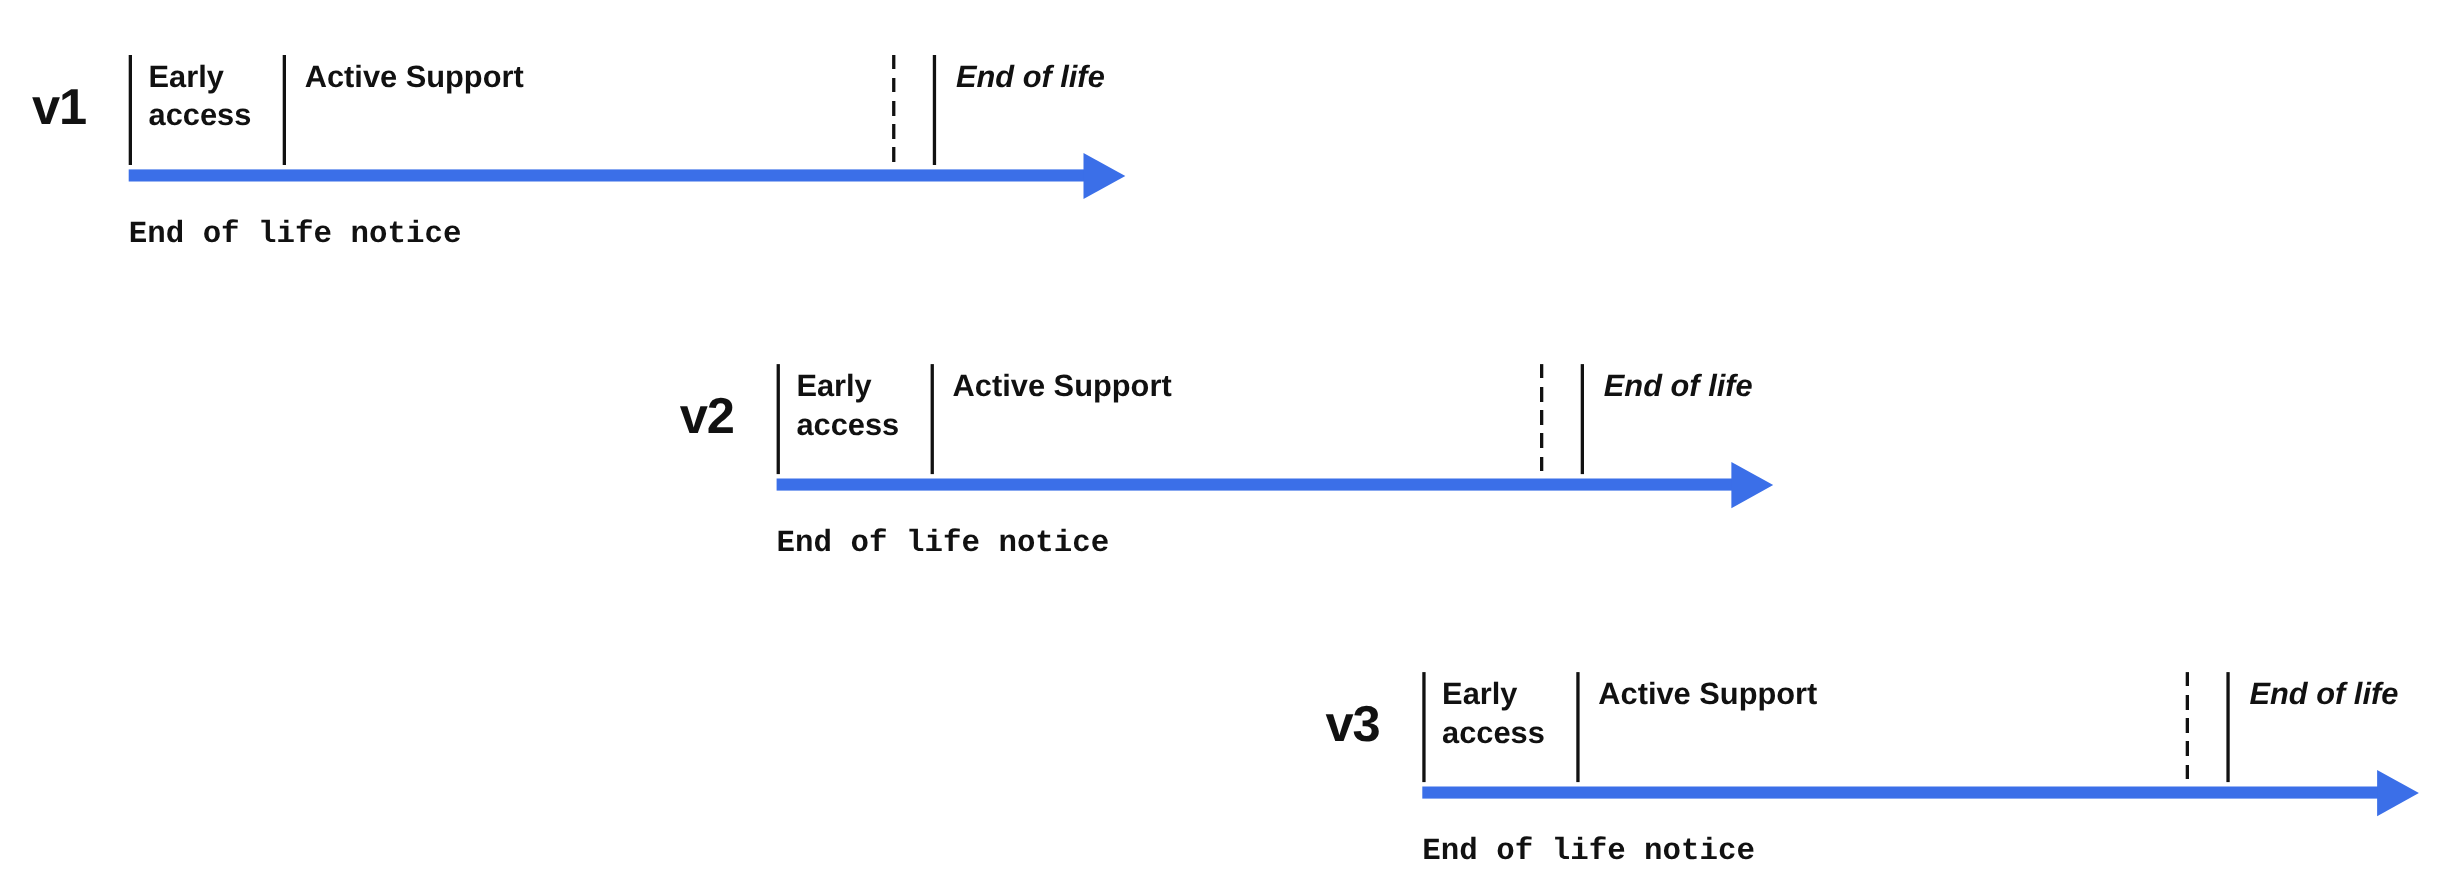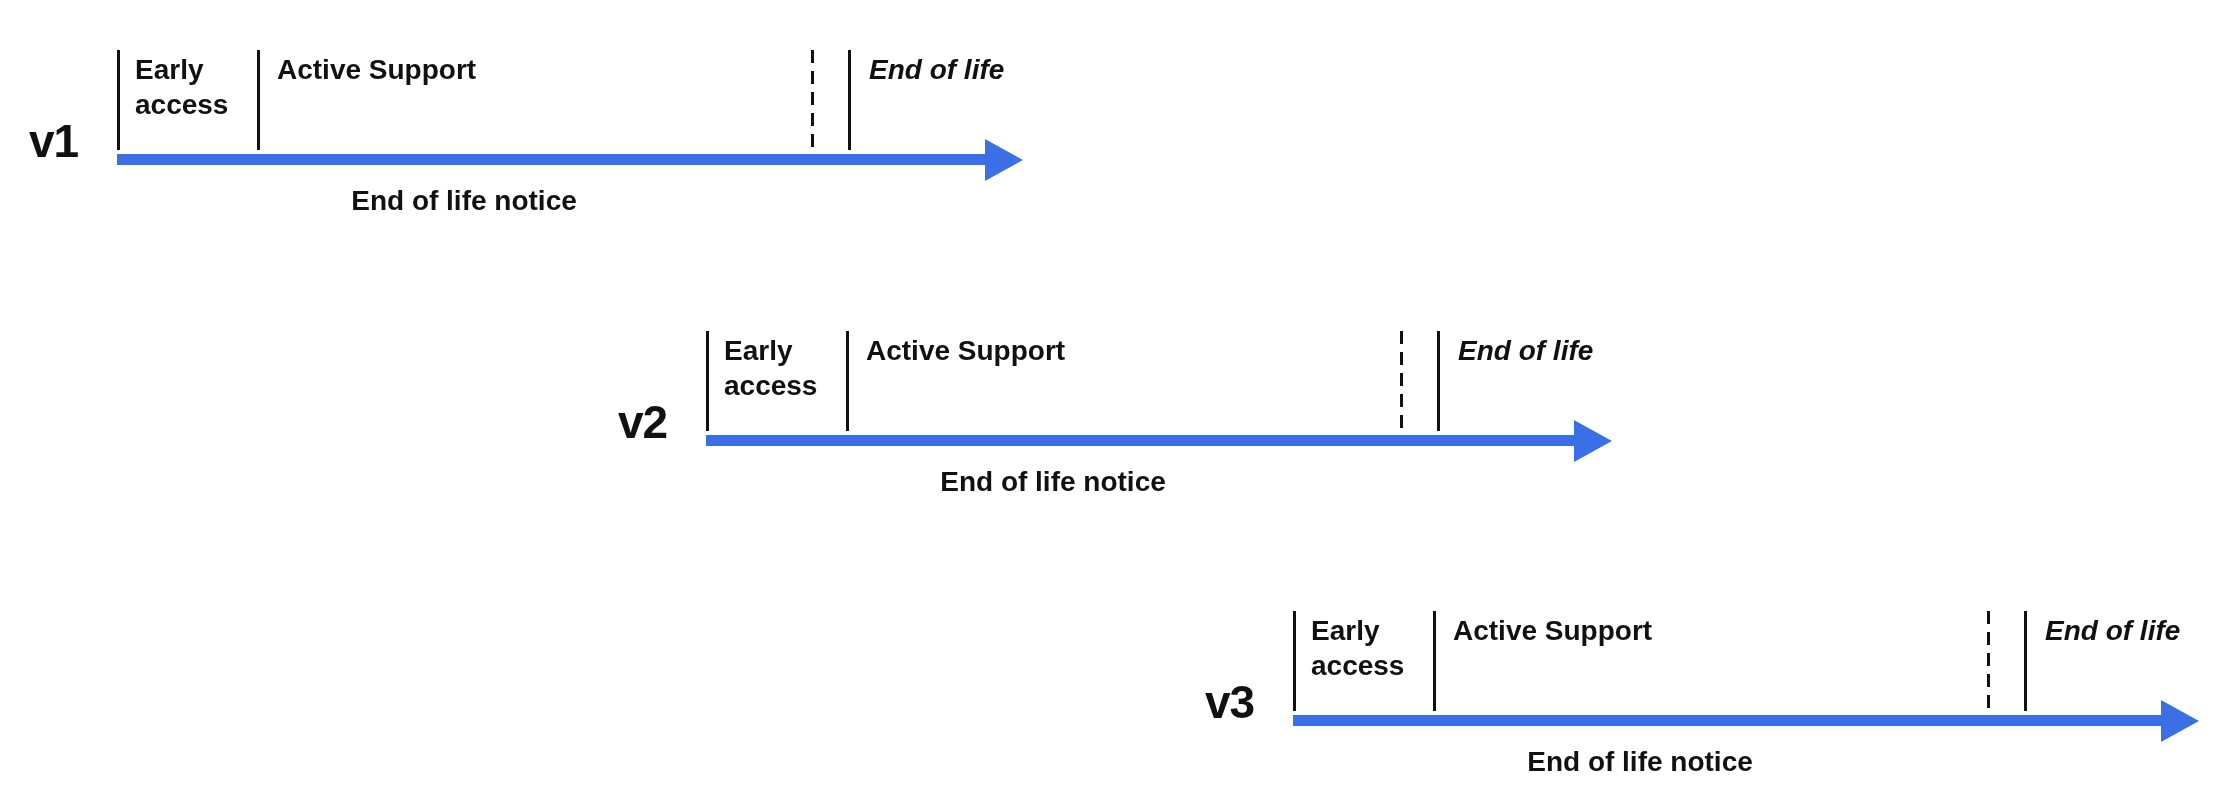--- a/index.html
+++ b/index.html
@@ -44,43 +44,43 @@
   }
 
   .version {
     position: absolute;
     left: -88px;
     top: 20px;
     font-size: 46px;
     font-weight: 800;
     letter-spacing: -1px;
     white-space: nowrap;
-    margin-top: 44px;
   }
 
   .phase-label {
     position: absolute;
     font-size: 28px;
     font-weight: 700;
     white-space: nowrap;
     line-height: 1.25;
   }
   .phase-label.early {
     left: 18px;
     top: 2px;
     width: 100px;
     white-space: normal;
   }
   .phase-label.support { left: 160px; top: 2px; }
   .phase-label.eol     { left: 752px; top: 2px; font-style: italic; }
   .phase-label.notice  {
     left: 0;
-    top: 133px;
+    top: 146px;
     width: 694px;
-    text-align: center;
+    text-align: left;
+    font-family: Liberation Mono, monospace;
   }
 
   .arrow { position: absolute; left: 0; top: 89px; height: 42px; }
   .arrow .shaft {
     position: absolute;
     left: 0;
     top: 15px;
     width: 872px;
     height: 11px;
     background: var(--arrow-color, #3b6fe8);

